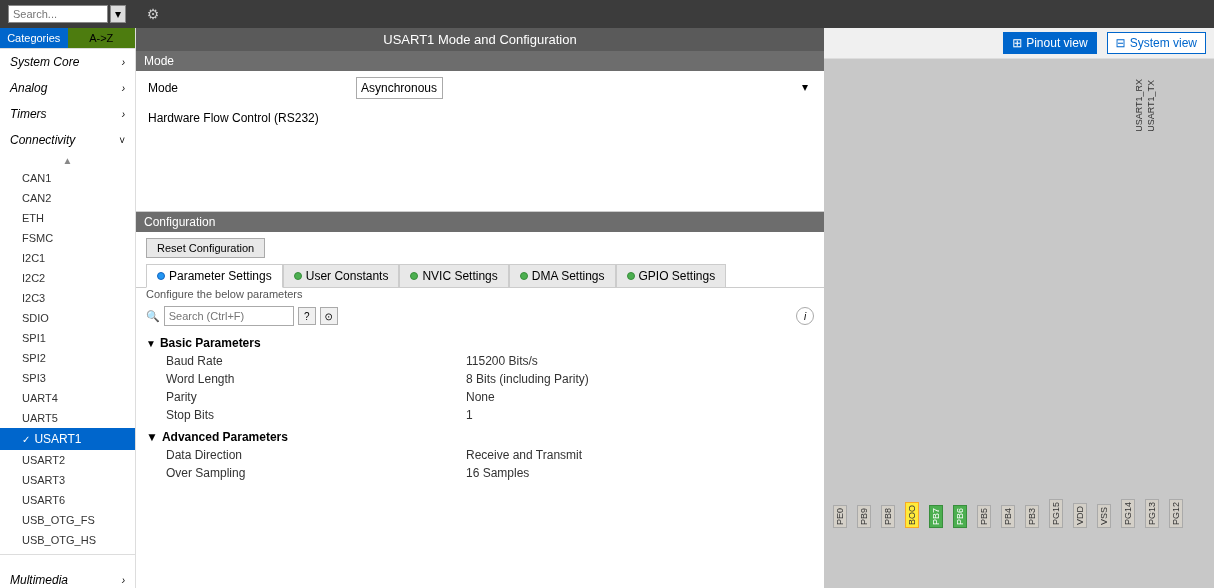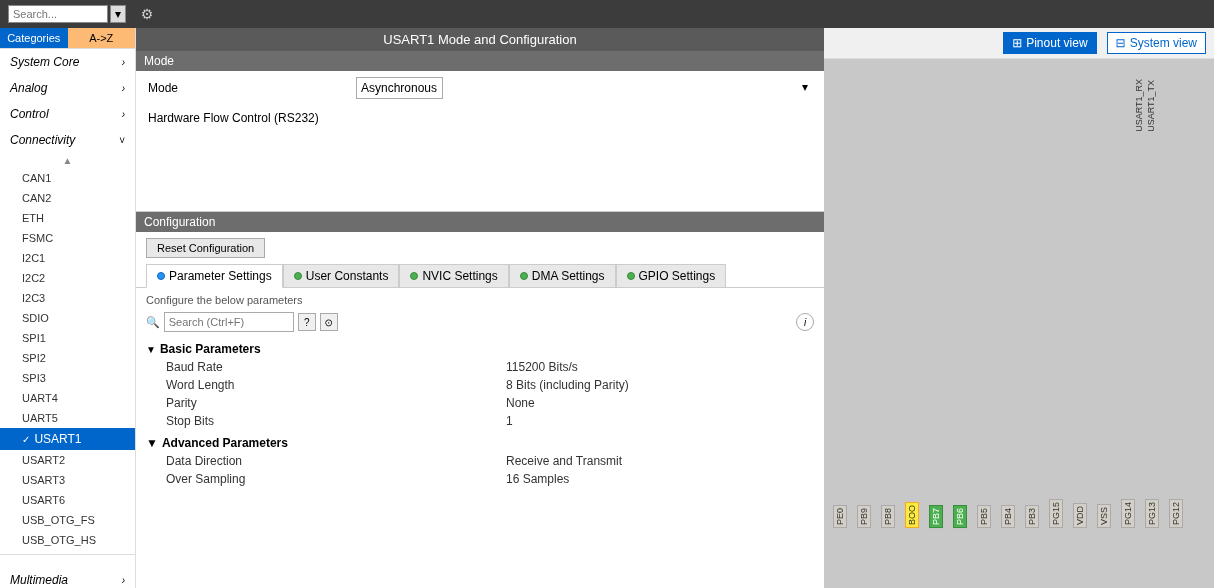--- a/index.html
+++ b/index.html
@@ -1,31 +1,31 @@
 <!DOCTYPE html>
 <html><head>
   <meta charset="utf-8">
   <style>
     * { box-sizing: border-box; margin: 0; padding: 0; font-family: Arial, sans-serif; font-size: 12px; }
     body { width: 1214px; height: 588px; overflow: hidden; background: #f0f0f0; display: flex; flex-direction: column; }
 
     
-    .top-bar { height: 28px; background: #3c3c3c; display: flex; align-items: center; padding: 0 8px; gap: 12px; }
+    .top-bar { height: 28px; background: #3c3c3c; display: flex; align-items: center; padding: 0 8px; gap: 18px; }
     .search-box { display: flex; align-items: center; gap: 2px; }
     .search-input { width: 100px; height: 18px; border: 1px solid #888; background: #fff; padding: 0 4px; font-size: 11px; }
     .search-dropdown { width: 16px; height: 18px; border: 1px solid #888; background: #ddd; display: flex; align-items: center; justify-content: center; cursor: pointer; }
     .gear-icon-btn { width: 18px; height: 18px; background: none; border: none; cursor: pointer; color: #ccc; font-size: 14px; }
 
     
     .main-layout { display: flex; flex: 1; overflow: hidden; }
 
     
     .sidebar { width: 136px; background: #ffffff; border-right: 1px solid #ddd; display: flex; flex-direction: column; overflow: hidden; }
     .sidebar-tabs { display: flex; border-bottom: 1px solid #ddd; }
-    .sidebar-tab { flex: 1; padding: 4px 6px; text-align: center; cursor: pointer; font-size: 11px; border: none; background: #fdba74; }
+    .sidebar-tab { flex: 1; padding: 4px 6px; text-align: center; cursor: pointer; font-size: 11px; border: none; background: #4d7c0f; }
     .sidebar-tab.active { background: #0066cc; color: #fff; }
     .sidebar-item { display: flex; align-items: center; justify-content: space-between; padding: 6px 10px; cursor: pointer; font-size: 12px; font-style: italic; }
     .sidebar-item .chevron { font-size: 10px; }
     .sidebar-sub-item { padding: 4px 10px 4px 22px; cursor: pointer; font-size: 11px; color: #333; }
     .sidebar-sub-item.active { background: #0066cc; color: #fff; display: flex; align-items: center; gap: 4px; }
     .sidebar-scroll-area { overflow-y: auto; flex: 1; }
     .conn-scroll-indicator { text-align: center; color: #888; font-size: 10px; padding: 2px; }
     .sidebar-spacer { height: 8px; }
 
     
@@ -47,32 +47,32 @@
     
     .config-section { background: #fff; flex: 1; overflow: hidden; display: flex; flex-direction: column; }
     .config-section-header { background: #6d6d6d; color: #fff; padding: 3px 8px; font-size: 12px; }
     .config-toolbar { padding: 6px 10px; display: flex; align-items: center; gap: 6px; }
     .reset-btn { border: 1px solid #aaa; background: #e8e8e8; padding: 3px 10px; cursor: pointer; font-size: 11px; }
     .config-tabs { display: flex; padding: 0 10px; gap: 0; border-bottom: 1px solid #ccc; }
     .config-tab { display: flex; align-items: center; gap: 4px; padding: 4px 10px; cursor: pointer; border: 1px solid #ccc; border-bottom: none; background: #e8e8e8; font-size: 11px; }
     .config-tab.active { background: #fff; border-bottom: 1px solid #fff; margin-bottom: -1px; }
     .config-tab .dot { width: 8px; height: 8px; border-radius: 50%; background: #4caf50; border: 1px solid #388e3c; display: inline-block; }
     .config-tab .dot-blue { background: #2196f3; border-color: #1565c0; }
-    .config-content { padding: 6px 10px; flex: 1; overflow: auto; }
+    .config-content { padding: 0 10px; flex: 1; overflow: auto; }
     .config-subtitle { font-size: 11px; color: #555; margin-bottom: 6px; }
     .search-row { display: flex; align-items: center; gap: 4px; margin-bottom: 8px; }
     .param-search-input { width: 130px; height: 20px; border: 1px solid #aaa; padding: 0 4px; font-size: 11px; }
     .search-icon-btn { width: 18px; height: 18px; border: 1px solid #aaa; background: #f0f0f0; cursor: pointer; display: flex; align-items: center; justify-content: center; font-size: 10px; }
     .info-icon { margin-left: auto; width: 18px; height: 18px; border-radius: 50%; border: 1px solid #aaa; display: flex; align-items: center; justify-content: center; font-size: 10px; font-style: italic; cursor: pointer; }
 
     
     .params-group { margin-bottom: 4px; }
     .params-group-header { display: flex; align-items: center; gap: 4px; padding: 2px 0; font-weight: bold; cursor: pointer; font-size: 12px; }
     .params-group-header .toggle { font-size: 10px; }
-    .param-row { display: flex; align-items: center; padding: 2px 0 2px 20px; gap: 40px; }
+    .param-row { display: flex; align-items: center; padding: 2px 0 2px 20px; }
     .param-name { width: 300px; font-size: 12px; color: #333; }
     .param-value { font-size: 12px; color: #333; }
     .adv-group-header { display: flex; align-items: center; gap: 4px; padding: 2px 0; font-weight: bold; cursor: pointer; font-size: 12px; margin-top: 4px; }
 
     
     .right-panel { width: 390px; background: #b0b0b0; display: flex; flex-direction: column; overflow: hidden; position: relative; }
     .right-panel-header { display: flex; align-items: center; justify-content: flex-end; padding: 4px 8px; background: #f0f0f0; gap: 10px; border-bottom: 1px solid #ddd; }
     .view-btn { display: flex; align-items: center; gap: 4px; padding: 3px 8px; border: 1px solid #0066cc; background: #fff; cursor: pointer; font-size: 11px; color: #0066cc; }
     .view-btn.active { background: #0066cc; color: #fff; }
     .view-btn .icon { font-size: 12px; }
@@ -102,21 +102,21 @@
     <div class="sidebar-scroll-area">
       <div class="sidebar-item">
         <span>System Core</span>
         <span class="chevron">›</span>
       </div>
       <div class="sidebar-item">
         <span>Analog</span>
         <span class="chevron">›</span>
       </div>
       <div class="sidebar-item">
-        <span>Control</span>
+        <span>Timers</span>
         <span class="chevron">›</span>
       </div>
       <div class="sidebar-item">
         <span>Connectivity</span>
         <span class="chevron">˅</span>
       </div>
 
       <div class="conn-scroll-indicator">▲</div>
 
       <div id="connectivity-children">

